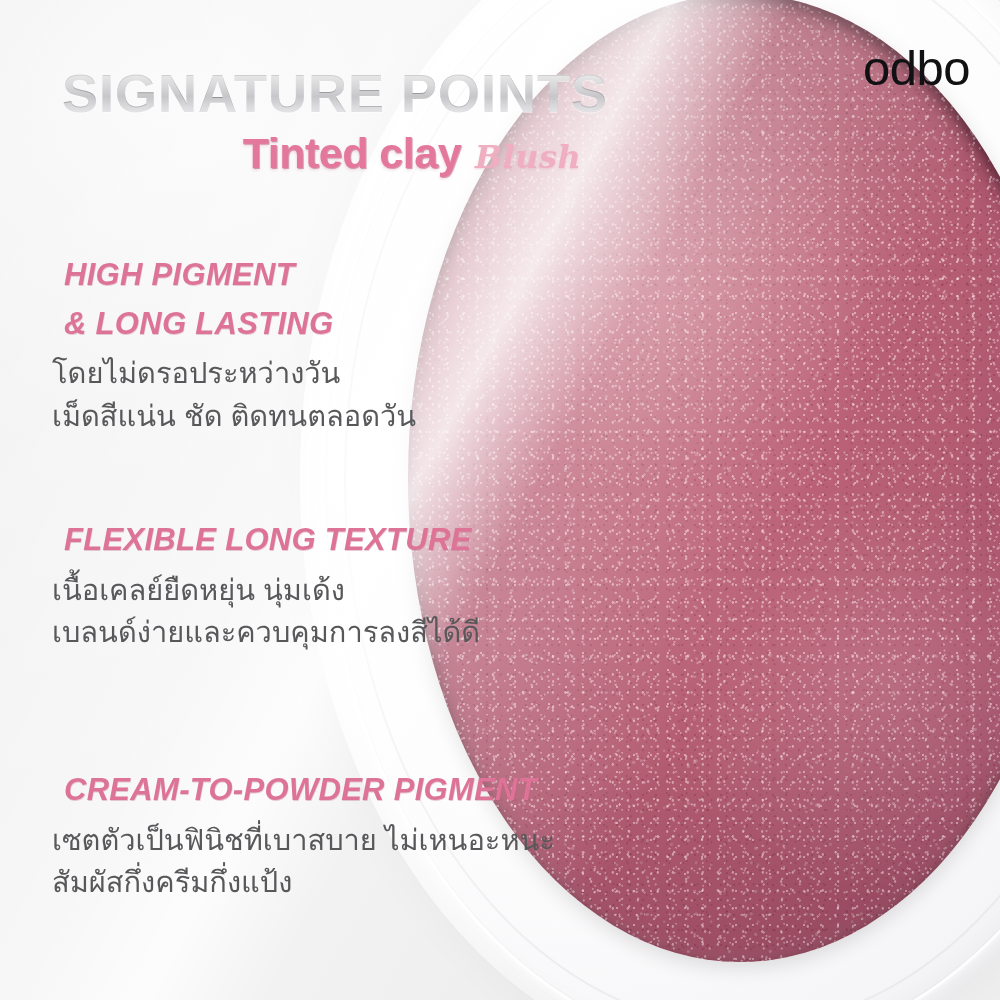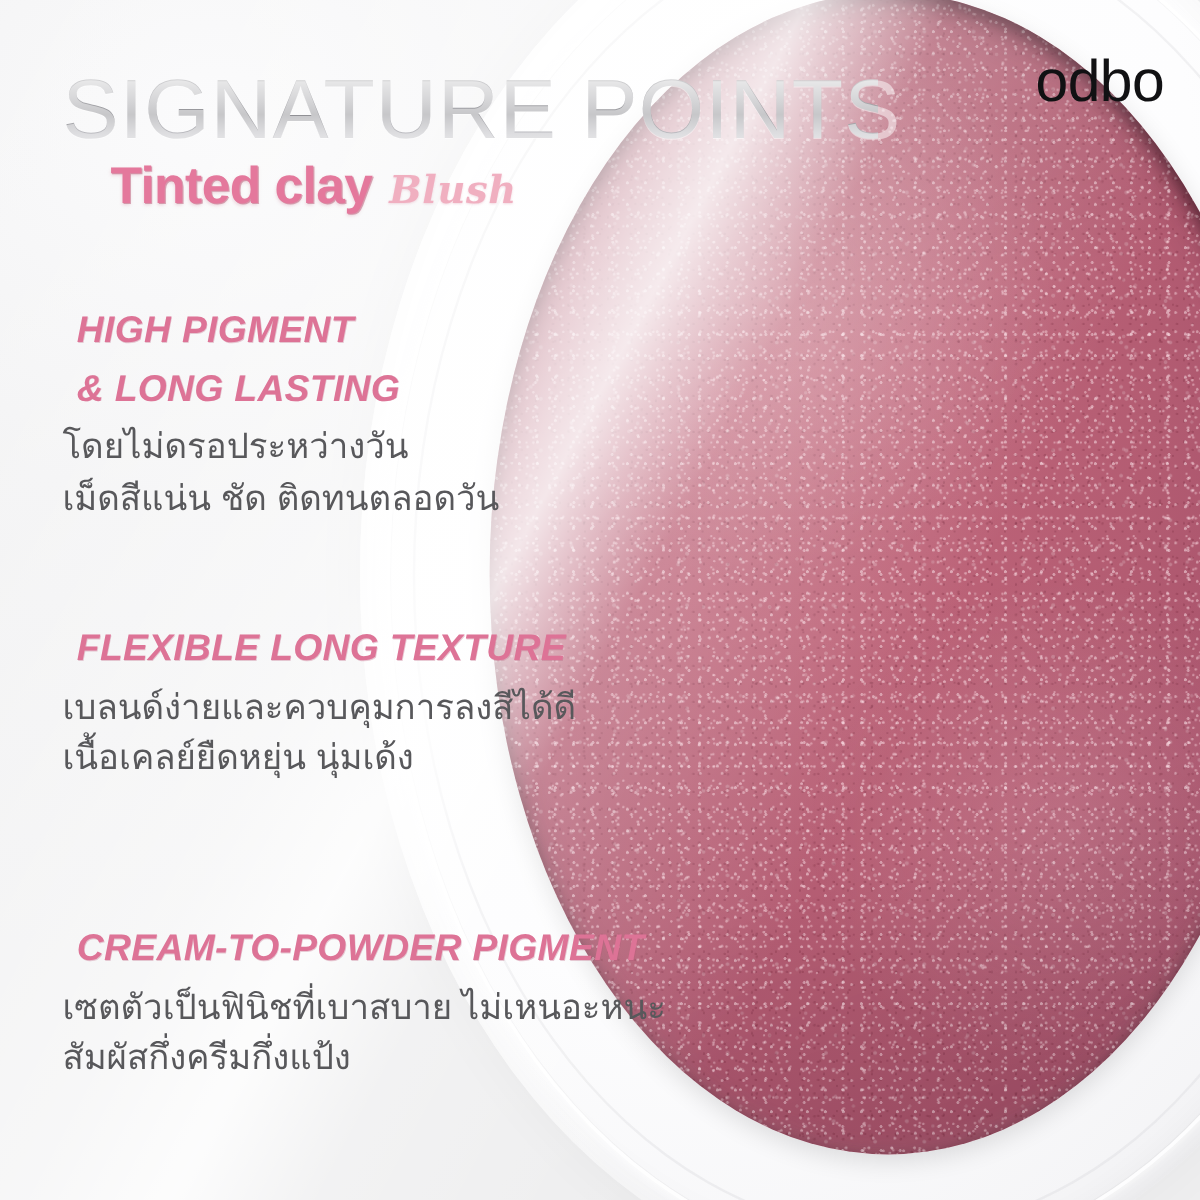--- a/index.html
+++ b/index.html
@@ -130,34 +130,35 @@
     background:
       radial-gradient(ellipse 60% 40% at 34% 26%, rgba(255,245,248,.22) 0%, rgba(255,245,248,0) 62%),
       radial-gradient(ellipse 50% 34% at 72% 72%, rgba(255,235,242,.14) 0%, rgba(255,235,242,0) 64%),
       linear-gradient(160deg, rgba(0,0,0,.10) 0%, rgba(0,0,0,0) 34%, rgba(0,0,0,0) 70%, rgba(0,0,0,.12) 100%);
   }
 
   
   .title-block{position:absolute;left:52px;top:58px;width:680px;}
 
   .headline{
-    font-size:70px;font-weight:400;letter-spacing:1px;line-height:.95;
-    margin:0;
+    font-size:54px;font-weight:700;letter-spacing:1px;line-height:.95;
+    margin:10px;
     background:linear-gradient(180deg,
         #e9e9ea 0%, #cfcfd1 14%, #a9a9ad 40%,
         #8e8e93 56%, #b9b9be 78%, #dcdcde 100%);
     -webkit-background-clip:text;background-clip:text;
     color:transparent;-webkit-text-fill-color:transparent;
     text-shadow:0 1px 0 rgba(255,255,255,.5);
     white-space:nowrap;
   }
 
   .subline{
     margin:6px 0 0 40px;display:flex;align-items:baseline;gap:14px;
     white-space:nowrap;
+    justify-content:center;
   }
   .sub-main{
     font-size:43px;font-weight:700;letter-spacing:-.5px;
     color:#e4789c;
     text-shadow:
       1px 1px 0 rgba(180,70,105,.45),
       0 2px 3px rgba(190,90,120,.25);
   }
   .sub-script{
     font-family:"DejaVu Serif","Liberation Serif",serif;
@@ -234,22 +235,22 @@
 
     <div class="feature feature-1">
       <p class="f-head">HIGH PIGMENT</p>
       <p class="f-head">&amp; LONG LASTING</p>
       <p class="f-body">โดยไม่ดรอประหว่างวัน</p>
       <p class="f-body">เม็ดสีแน่น ชัด ติดทนตลอดวัน</p>
     </div>
 
     <div class="feature feature-2">
       <p class="f-head">FLEXIBLE LONG TEXTURE</p>
+      <p class="f-body">เนื้อเคลย์ยืดหยุ่น นุ่มเด้ง</p>
       <p class="f-body">เบลนด์ง่ายและควบคุมการลงสีได้ดี</p>
-      <p class="f-body">เนื้อเคลย์ยืดหยุ่น นุ่มเด้ง</p>
     </div>
 
     <div class="feature feature-3">
       <p class="f-head">CREAM-TO-POWDER PIGMENT</p>
       <p class="f-body">เซตตัวเป็นฟินิชที่เบาสบาย ไม่เหนอะหนะ</p>
       <p class="f-body">สัมผัสกึ่งครีมกึ่งแป้ง</p>
     </div>
 
   </div>
 

